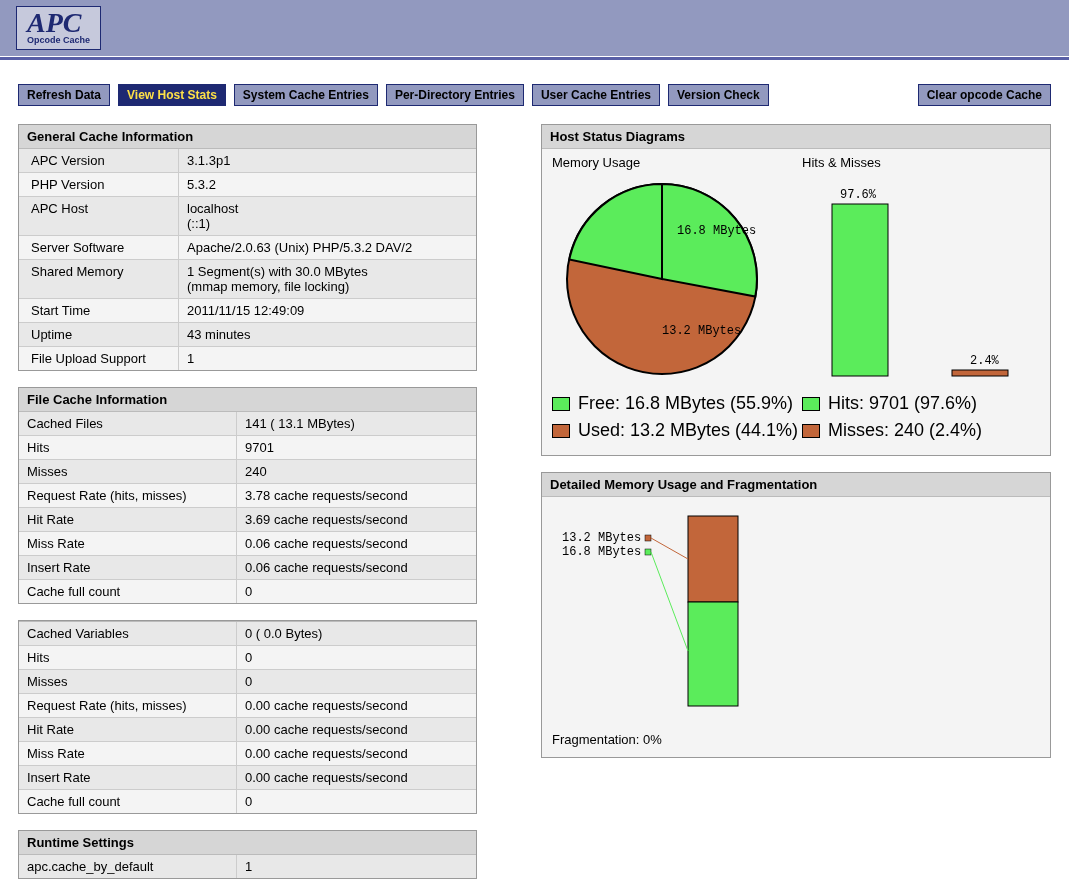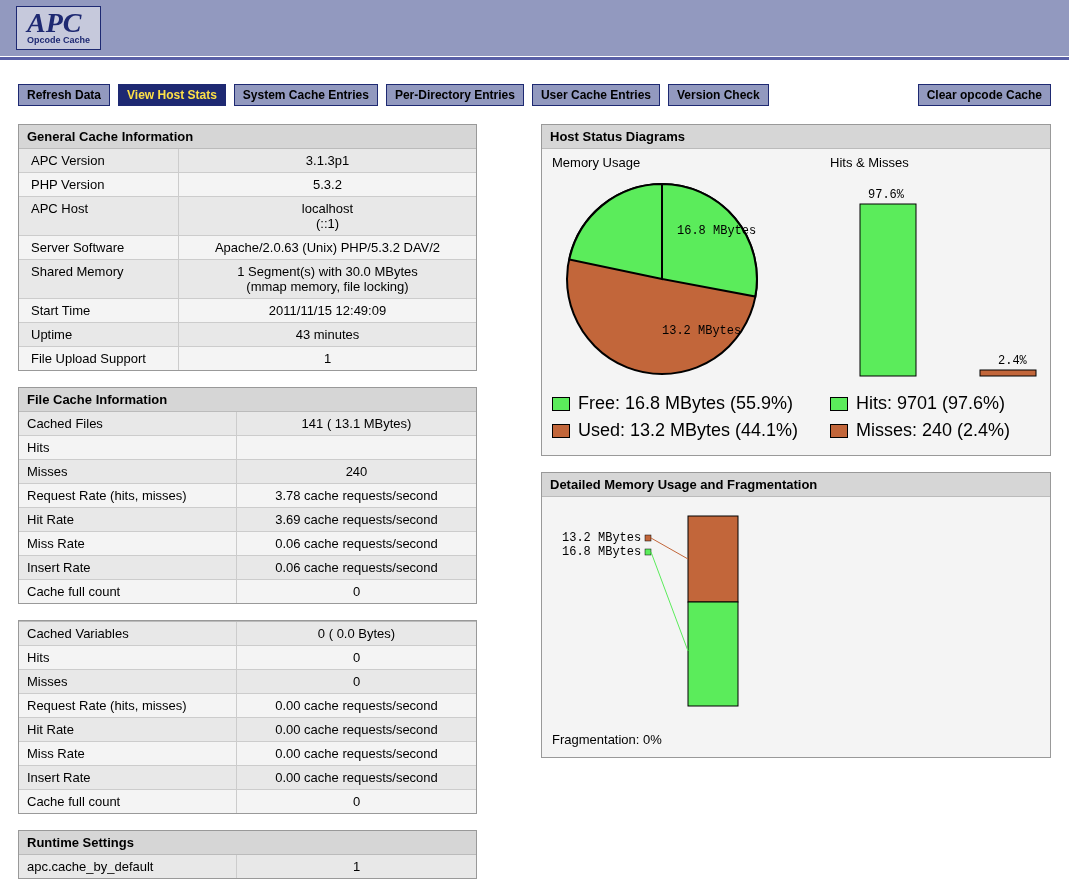--- a/index.html
+++ b/index.html
@@ -91,29 +91,27 @@
   .kv-row:nth-child(even) { background: #F4F4F4; }
   .kv-row:nth-child(odd) { background: #E8E8E8; }
   .panel .kv-row:first-of-type { border-top: 1px solid #bbb; }
   .kv-key {
     padding: 4px 8px;
     border-right: 1px solid #ccc;
   }
   .kv-val {
     padding: 4px 8px;
     flex: 1;
-    text-align: center;
   }
   .gci .kv-key { width: 160px; padding-left: 12px; }
   .fci .kv-key, .uci .kv-key, .rts .kv-key { width: 218px; }
   .diagrams-body {
     background: #F4F4F4;
     padding: 6px 10px 14px 10px;
     display: flex;
-    gap: 28px;
     border-top: 1px solid #bbb;
   }
   .diag-col { flex: 1; }
   .diag-label {
     font-size: 13px;
     margin-bottom: 4px;
   }
   .legend-row {
     display: flex;
     align-items: center;
@@ -206,20 +204,21 @@
 
       <div class="panel fci">
         <div class="panel-title">File Cache Information</div>
         <div>
             <div class="kv-row">
               <div class="kv-key">Cached Files</div>
               <div class="kv-val">141 ( 13.1 MBytes)</div>
             </div>
             <div class="kv-row">
               <div class="kv-key">Hits</div>
+              <div class="kv-val">9701</div>
             </div>
             <div class="kv-row">
               <div class="kv-key">Misses</div>
               <div class="kv-val">240</div>
             </div>
             <div class="kv-row">
               <div class="kv-key">Request Rate (hits, misses)</div>
               <div class="kv-val">3.78 cache requests/second</div>
             </div>
             <div class="kv-row">

